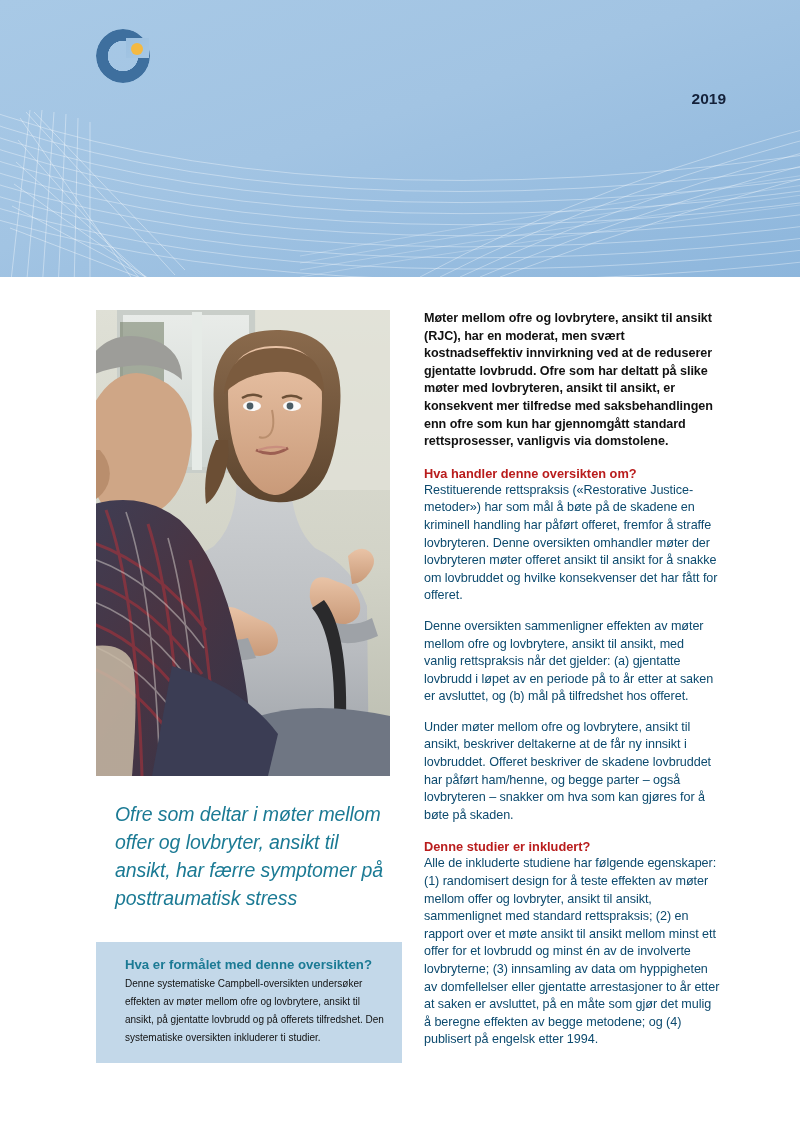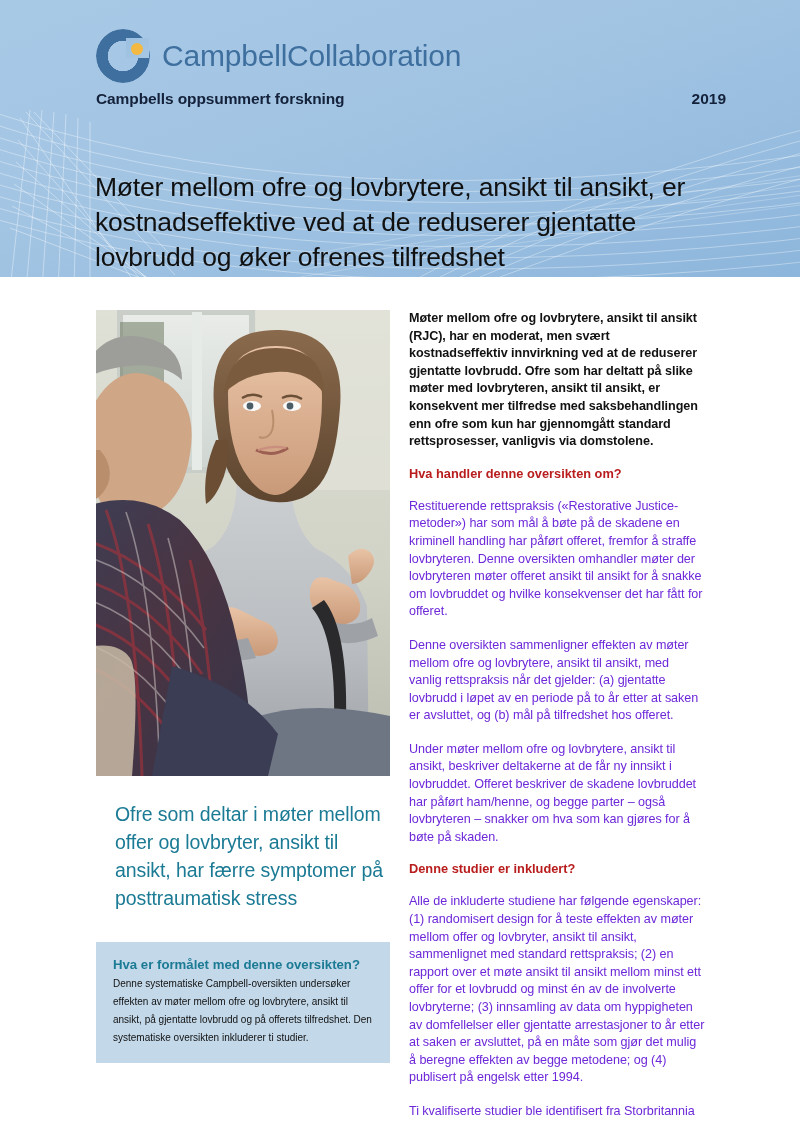--- a/index.html
+++ b/index.html
@@ -111,48 +111,49 @@
 
   
   .col-left {
     position: absolute;
     left: 96px;
     top: 310px;
     width: 294px;
   }
   .col-right {
     position: absolute;
-    left: 409px;
+    left: 424px;
     top: 310px;
     width: 296px;
   }
 
   
   .photo {
     position: relative;
     width: 294px;
     height: 466px;
     overflow: hidden;
     background: #8b8d86;
   }
   .photo svg { display:block; width: 294px; height: 466px; }
 
   .pullquote {
     margin-top: 24px;
     font-size: 19.5px;
     line-height: 28px;
+    font-style: italic;
     color: #1b7a94;
     letter-spacing: -0.1px;
     padding-left: 19px;
   }
 
   .infobox {
     margin-top: 30px;
     background: #c3d8e9;
-    padding: 14px 16px 16px 17px;
+    padding: 14px 16px 16px 29px;
     width: 261px;
   }
   .infobox h3 {
     margin: 0 0 2px 0;
     font-size: 13.2px;
     font-weight: bold;
     color: #1b7a94;
     line-height: 17px;
   }
   .infobox p {
@@ -173,24 +174,24 @@
     letter-spacing: -0.05px;
   }
   .col-right h3 {
     margin: 14px 0 0 0;
     font-size: 12.8px;
     font-weight: bold;
     color: #b91c1c;
     line-height: 17px;
   }
   .col-right p.body {
-    margin: 16px 0 13px 0;
+    margin: 0 0 13px 0;
     font-size: 12.6px;
     line-height: 17.6px;
-    color: #6d28d9;
+    color: #0c4a6e;
     letter-spacing: -0.05px;
   }
   .col-right p.body.tight { margin-bottom: 0; }
 </style>
 </head>
 <body>
 
 <div class="banner">
   <svg class="banner-svg" viewBox="0 0 800 277" preserveAspectRatio="none">
     <defs>
@@ -244,26 +245,23 @@
       <path d="M 300 256 Q 520 216 840 170"></path>
     </g>
   </svg>
 
   <div class="logo-wrap">
     <span class="logo-mark">
       <span class="ring"></span>
       <span class="notch"></span>
       <span class="dot"></span>
     </span>
-    <span class="logo-text">CampbellCollaboration</span>
   </div>
 
-  <div class="series-line">Campbells oppsummert forskning</div>
   <div class="year">2019</div>
-  <h1 class="doc-title">Møter mellom ofre og lovbrytere, ansikt til ansikt, er kostnadseffektive ved at de reduserer gjentatte lovbrudd og øker ofrenes tilfredshet</h1>
 </div>
 
 <div class="col-left">
 
   <div class="photo">
     <svg viewBox="0 0 294 466" preserveAspectRatio="none">
       <defs>
         <linearGradient id="wall" x1="0" y1="0" x2="0" y2="1">
           <stop offset="0%" stop-color="#dfe0d6"></stop>
           <stop offset="55%" stop-color="#d2d3c7"></stop>
@@ -378,14 +376,13 @@
 <div class="col-right">
   <p class="lead">Møter mellom ofre og lovbrytere, ansikt til ansikt (RJC), har en moderat, men svært kostnadseffektiv innvirkning ved at de reduserer gjentatte lovbrudd. Ofre som har deltatt på slike møter med lovbryteren, ansikt til ansikt, er konsekvent mer tilfredse med saksbehandlingen enn ofre som kun har gjennomgått standard rettsprosesser, vanligvis via domstolene.</p>
 
   <h3>Hva handler denne oversikten om?</h3>
   <p class="body">Restituerende rettspraksis («Restorative Justice-metoder») har som mål å bøte på de skadene en kriminell handling har påført offeret, fremfor å straffe lovbryteren. Denne oversikten omhandler møter der lovbryteren møter offeret ansikt til ansikt for å snakke om lovbruddet og hvilke konsekvenser det har fått for offeret.</p>
   <p class="body">Denne oversikten sammenligner effekten av møter mellom ofre og lovbrytere, ansikt til ansikt, med vanlig rettspraksis når det gjelder: (a) gjentatte lovbrudd i løpet av en periode på to år etter at saken er avsluttet, og (b) mål på tilfredshet hos offeret.</p>
   <p class="body">Under møter mellom ofre og lovbrytere, ansikt til ansikt, beskriver deltakerne at de får ny innsikt i lovbruddet. Offeret beskriver de skadene lovbruddet har påført ham/henne, og begge parter – også lovbryteren – snakker om hva som kan gjøres for å bøte på skaden.</p>
 
   <h3>Denne studier er inkludert?</h3>
   <p class="body">Alle de inkluderte studiene har følgende egenskaper: (1) randomisert design for å teste effekten av møter mellom offer og lovbryter, ansikt til ansikt, sammenlignet med standard rettspraksis; (2) en rapport over et møte ansikt til ansikt mellom minst ett offer for et lovbrudd og minst én av de involverte lovbryterne; (3) innsamling av data om hyppigheten av domfellelser eller gjentatte arrestasjoner to år etter at saken er avsluttet, på en måte som gjør det mulig å beregne effekten av begge metodene; og (4) publisert på engelsk etter 1994.</p>
-  <p class="body tight">Ti kvalifiserte studier ble identifisert fra Storbritannia</p>
 </div>
 
 </body></html>

